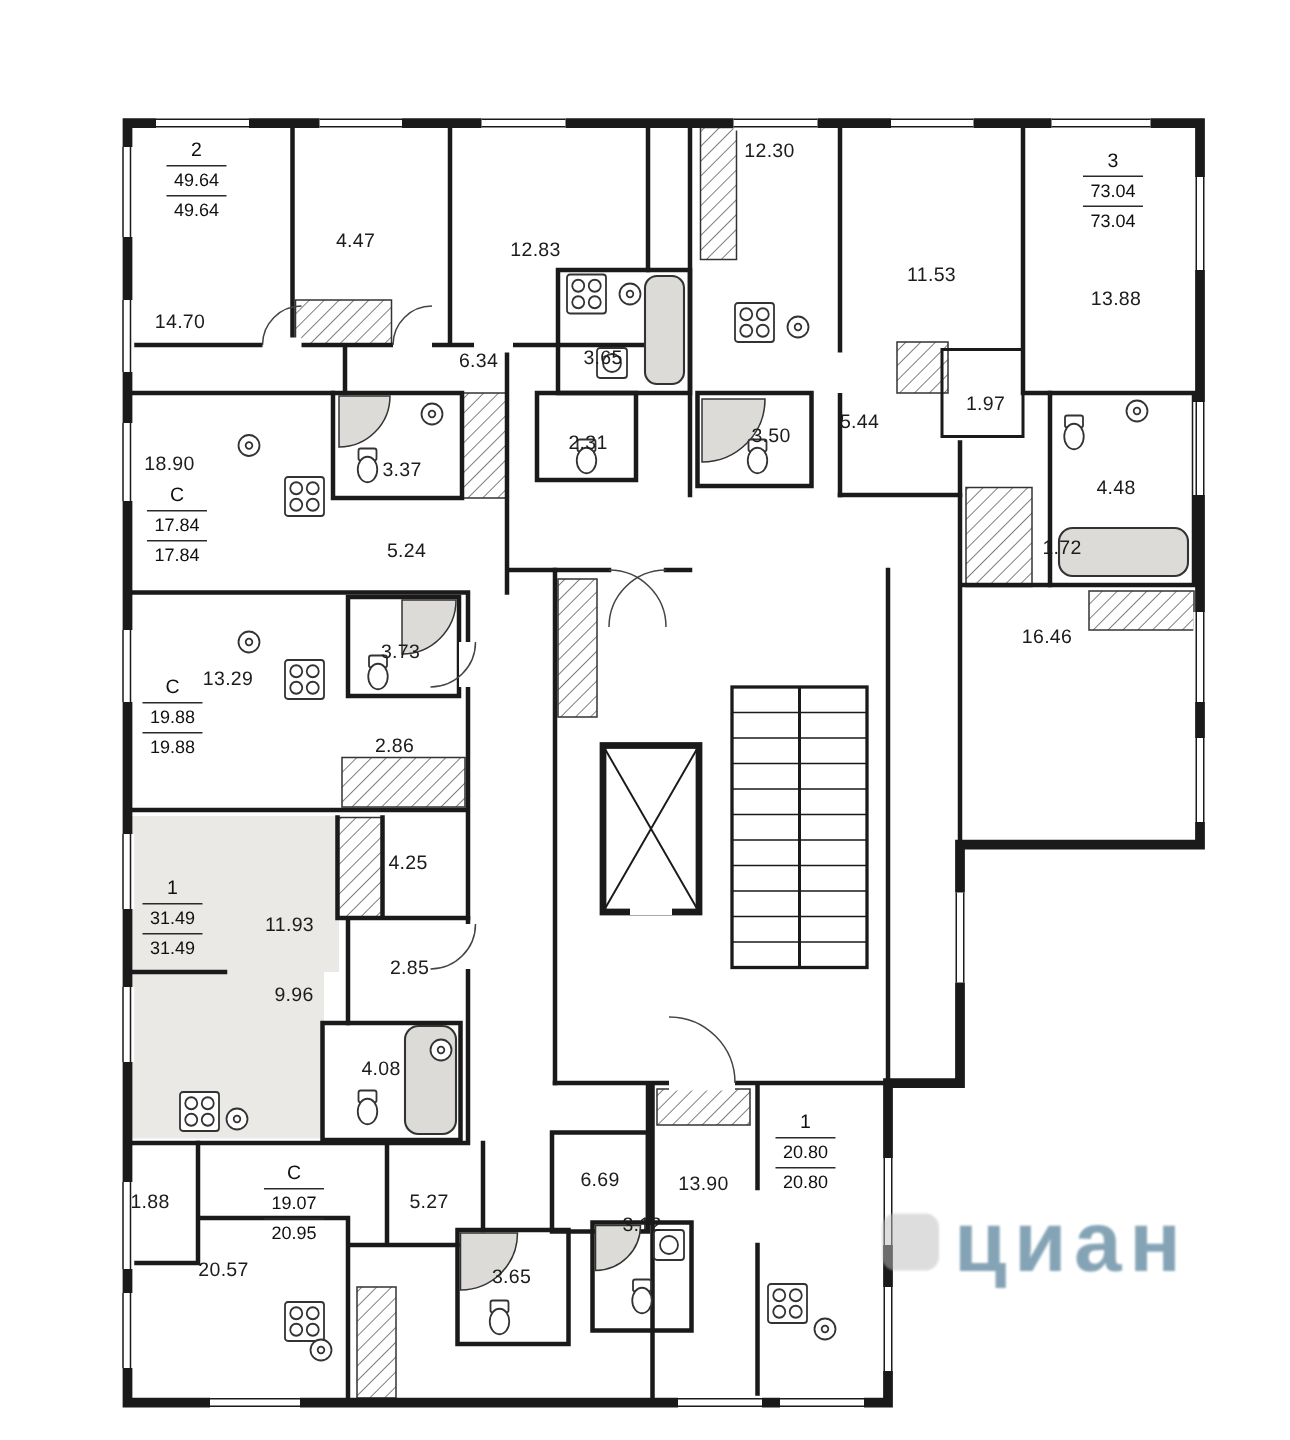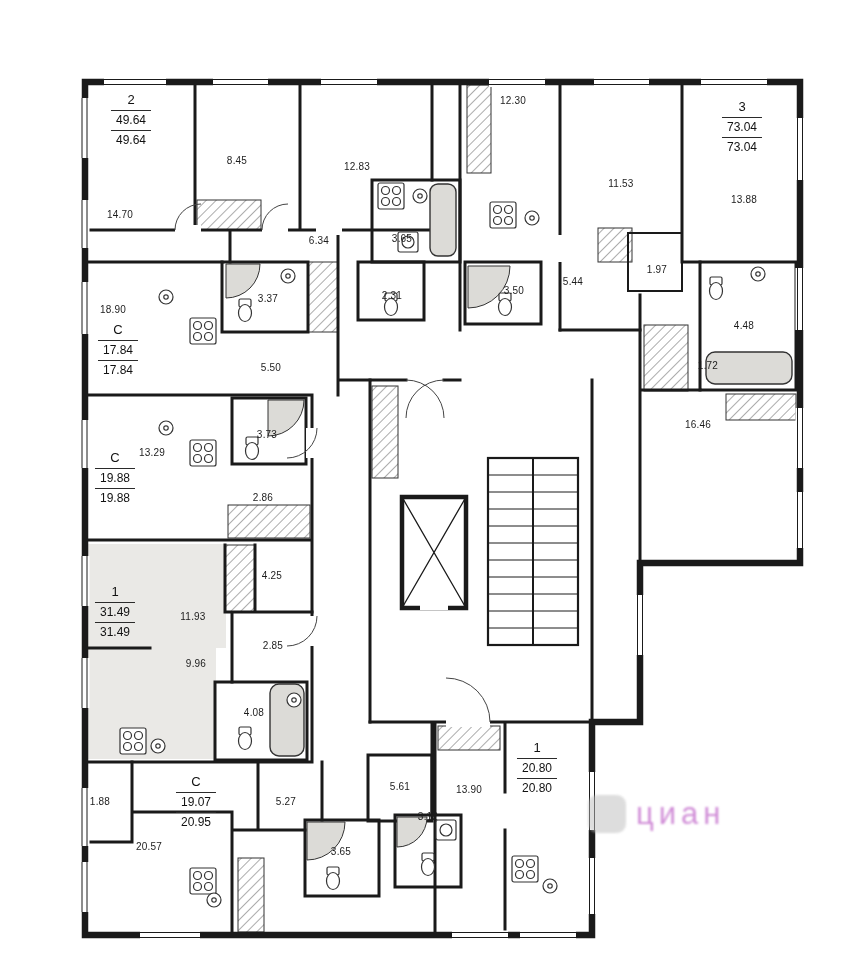--- a/index.html
+++ b/index.html
@@ -2,35 +2,35 @@
 <html><head>
 <meta charset="utf-8">
 <style>
   * { margin:0; padding:0; box-sizing:border-box; }
   html,body { background:#ffffff; }
   body { font-family:"Liberation Sans","DejaVu Sans",sans-serif; }
   .plan { position:relative; width:860px; height:960px; background:#ffffff; overflow:hidden; }
   .plan svg { position:absolute; left:0; top:0; }
   .rl {
     position:absolute; transform:translate(-50%,-50%);
-    font-size:10px; color:#1c1c1c; white-space:nowrap; letter-spacing:.2px;
+    font-size:13px; color:#1c1c1c; white-space:nowrap; letter-spacing:.2px;
   }
   .apt {
     position:absolute; transform:translateX(-50%); text-align:center;
     font-size:12px; color:#111; line-height:1.55; background:transparent;
   }
   .apt .t { font-size:13px; padding:0 6px; }
   .apt .a { border-top:1px solid #2a2a2a; border-bottom:1px solid #2a2a2a; padding:0 5px; }
   .apt .b { padding:0 5px; }
   .wm {
     position:absolute; left:588px; top:795px; display:flex; align-items:center; gap:10px;
     opacity:.5; filter:blur(.8px); pointer-events:none;
   }
   .wm-logo { width:38px; height:38px; border-radius:9px; background:#bdbdbd; display:inline-block; }
-  .wm-text { font-size:31px; font-weight:400; color:#a21caf; letter-spacing:5px; }
+  .wm-text { font-size:57px; font-weight:700; color:#0c4a6e; letter-spacing:5px; }
 </style>
 </head>
 <body>
 
 <div class="plan">
 
   <svg width="860" height="960" viewBox="0 0 860 960">
     <defs>
       <pattern id="hatch" width="7" height="7" patternUnits="userSpaceOnUse" patternTransform="rotate(45)">
         <line x1="0" y1="0" x2="0" y2="7" stroke="#666" stroke-width="1.1"></line>
@@ -242,48 +242,48 @@
     <div class="a">19.07</div>
     <div class="b">20.95</div>
   </div>
   <div class="apt" style="left:537px;top:738px">
     <div class="t">1</div>
     <div class="a">20.80</div>
     <div class="b">20.80</div>
   </div>
 
   <div class="rl" style="left:120px;top:214px">14.70</div>
-  <div class="rl" style="left:237px;top:160px">8.45</div>
+  <div class="rl" style="left:237px;top:160px">4.47</div>
   <div class="rl" style="left:357px;top:166px">12.83</div>
   <div class="rl" style="left:319px;top:240px">6.34</div>
   <div class="rl" style="left:402px;top:238px">3.65</div>
   <div class="rl" style="left:392px;top:295px">2.31</div>
-  <div class="rl" style="left:268px;top:298px">3.37</div>
-  <div class="rl" style="left:271px;top:367px">5.50</div>
+  <div class="rl" style="left:268px;top:313px">3.37</div>
+  <div class="rl" style="left:271px;top:367px">5.24</div>
   <div class="rl" style="left:113px;top:309px">18.90</div>
   <div class="rl" style="left:513px;top:100px">12.30</div>
   <div class="rl" style="left:621px;top:183px">11.53</div>
   <div class="rl" style="left:744px;top:199px">13.88</div>
   <div class="rl" style="left:573px;top:281px">5.44</div>
   <div class="rl" style="left:657px;top:269px">1.97</div>
   <div class="rl" style="left:514px;top:290px">3.50</div>
   <div class="rl" style="left:744px;top:325px">4.48</div>
   <div class="rl" style="left:708px;top:365px">1.72</div>
   <div class="rl" style="left:698px;top:424px">16.46</div>
   <div class="rl" style="left:267px;top:434px">3.73</div>
   <div class="rl" style="left:152px;top:452px">13.29</div>
   <div class="rl" style="left:263px;top:497px">2.86</div>
   <div class="rl" style="left:272px;top:575px">4.25</div>
   <div class="rl" style="left:193px;top:616px">11.93</div>
   <div class="rl" style="left:273px;top:645px">2.85</div>
   <div class="rl" style="left:196px;top:663px">9.96</div>
   <div class="rl" style="left:254px;top:712px">4.08</div>
   <div class="rl" style="left:100px;top:801px">1.88</div>
   <div class="rl" style="left:286px;top:801px">5.27</div>
-  <div class="rl" style="left:400px;top:786px">5.61</div>
+  <div class="rl" style="left:400px;top:786px">6.69</div>
   <div class="rl" style="left:469px;top:789px">13.90</div>
   <div class="rl" style="left:149px;top:846px">20.57</div>
   <div class="rl" style="left:341px;top:851px">3.65</div>
   <div class="rl" style="left:428px;top:816px">3.12</div>
 
   <div class="wm">
     <span class="wm-logo"></span>
     <span class="wm-text">циан</span>
   </div>
 

